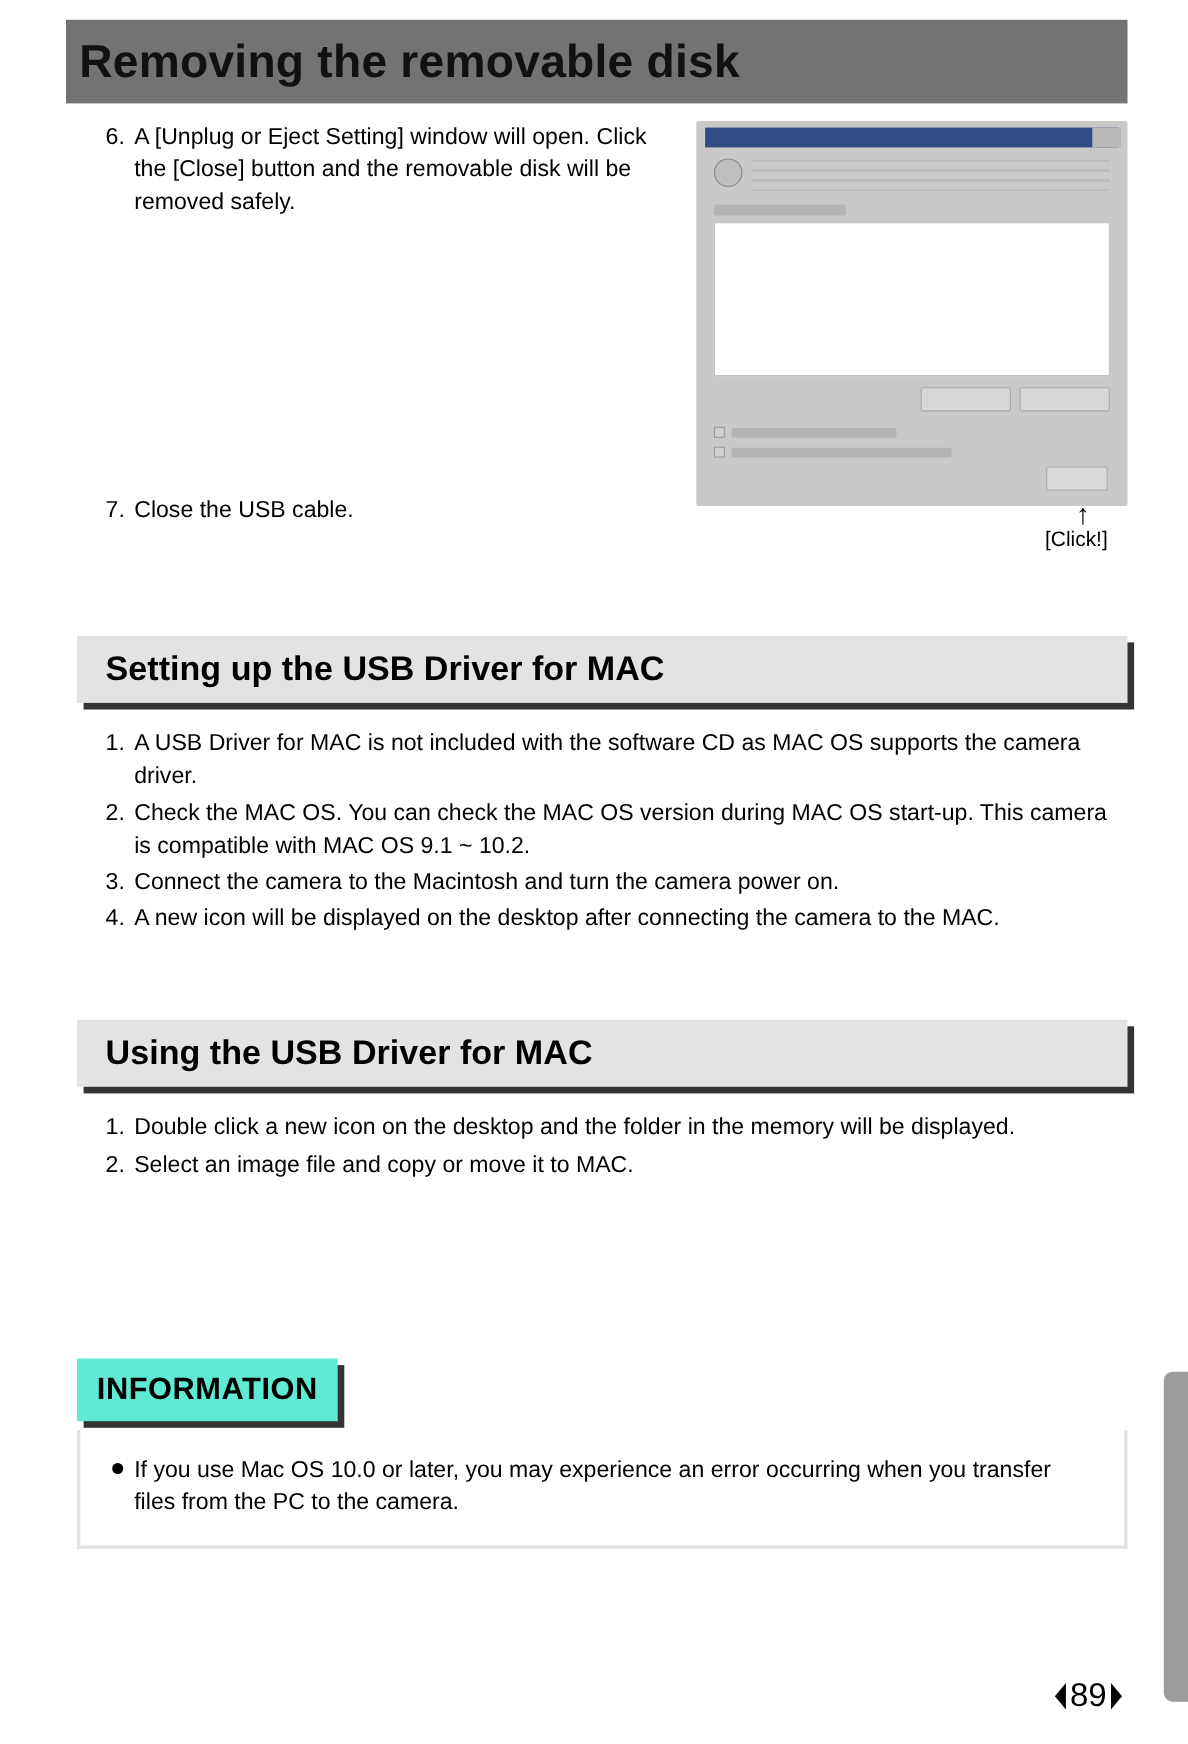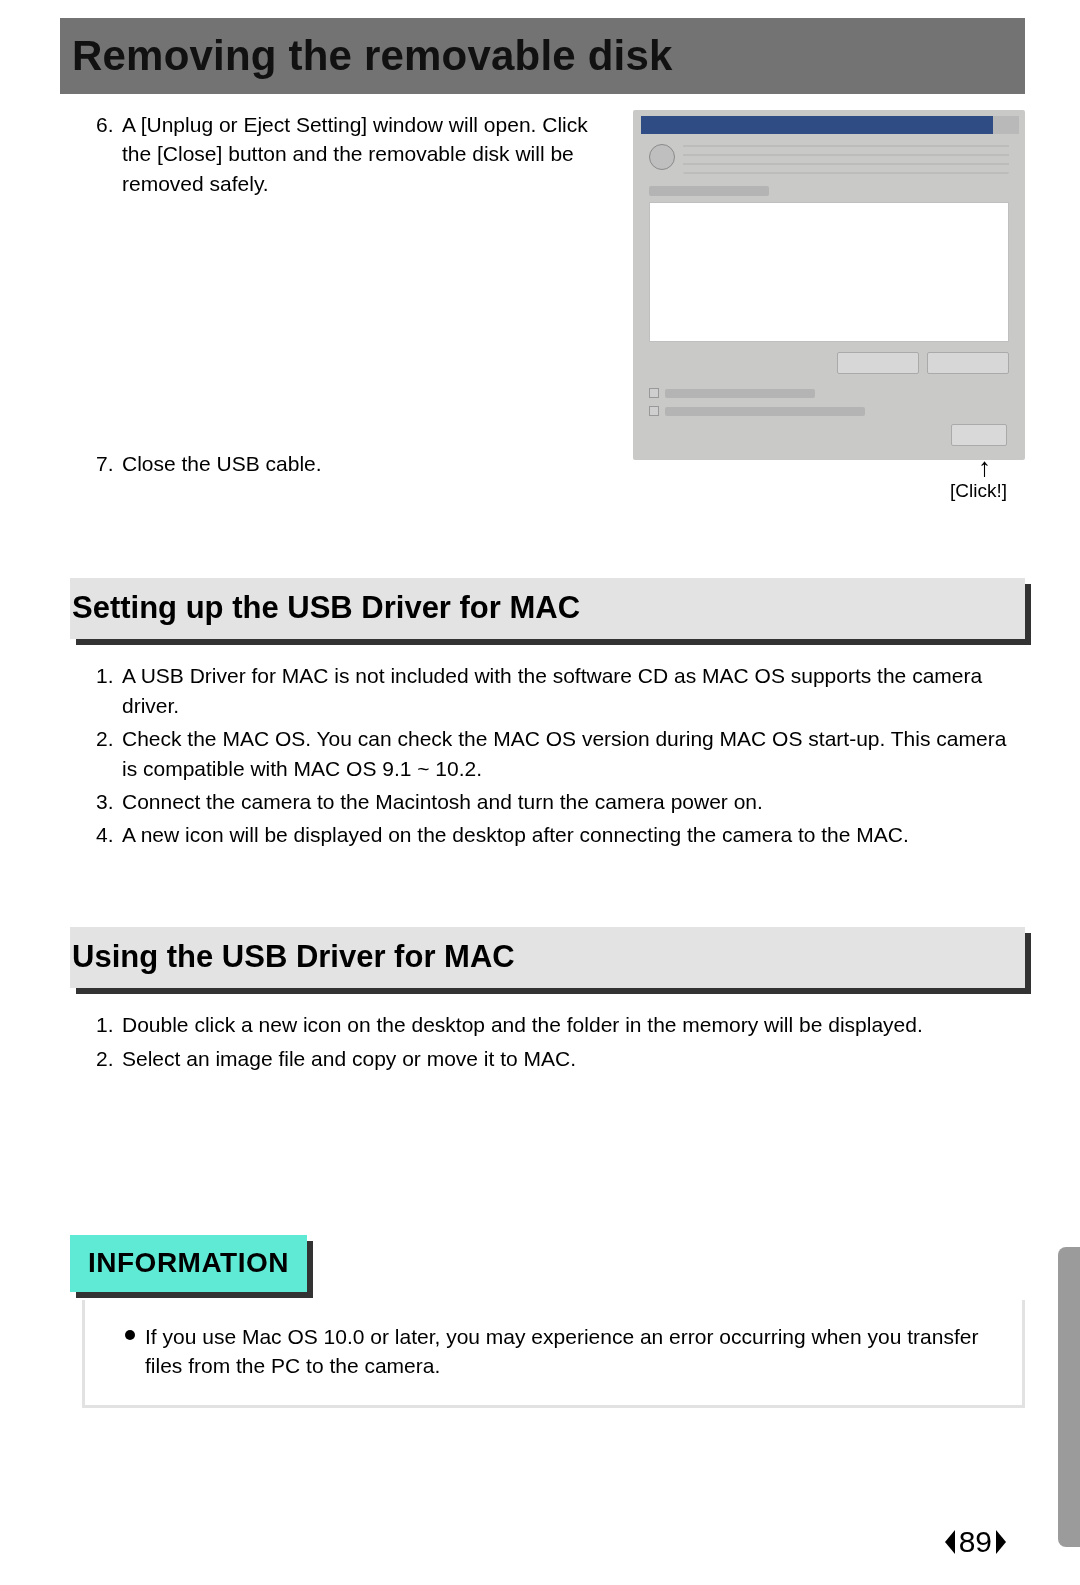--- a/index.html
+++ b/index.html
@@ -115,21 +115,21 @@
       position: relative;
       margin-bottom: 22px;
     }
     .section-hdr .shadow {
       position: absolute; left: 6px; right: -6px; top: 6px; bottom: -6px;
       background: #333; z-index: 0;
     }
     .section-hdr .bar {
       position: relative; z-index: 1;
       background: #e3e3e3;
-      padding: 8px 14px 10px 2px;
+      padding: 8px 14px 10px 26px;
     }
     .section-hdr .bar h2 {
       margin: 0; font-size: 31px; font-weight: bold;
     }
     .steps { padding-left: 26px; }
     .steps .step-item { margin-bottom: 4px; }
     .info-hdr {
       margin-top: 62px; position: relative; margin-bottom: 10px;
       display:inline-block;
     }
@@ -137,32 +137,31 @@
       position:absolute; left:6px; right:-6px; top:6px; bottom:-6px; background:#333; z-index:0;
     }
     .info-hdr .bar{
       position:relative; z-index:1; background:#5eead4; padding:8px 18px 10px 18px;
     }
     .info-hdr .bar h3{ margin:0; font-size:28px; font-weight:bold; letter-spacing:.5px;}
     .info-box {
       border: 3px solid #e2e2e2;
       border-top: none;
       margin-top: -2px;
-      padding: 22px 24px 24px 40px;
-      margin-left: 12px;
+      padding: 22px 24px 24px 29px;
     }
     .bullet { display:flex; gap:10px; }
     .dot { width:10px; height:10px; background:#000; border-radius:50%; flex:0 0 10px; margin-top:8px;}
     .bullet-text { flex:1; }
     .side-tab{
       position:absolute; right:0; bottom:38px; width:22px; height:300px;
       background:#9b9b9b; border-radius: 8px 0 0 8px;
     }
     .pagenum{
-      position:absolute; right:58px; bottom:26px; font-size:30px;
+      position:absolute; right:44px; bottom:26px; font-size:30px;
       display:flex; align-items:center; gap:2px;
     }
     .tri-l, .tri-r { width:0; height:0; border-top:12px solid transparent; border-bottom:12px solid transparent;}
     .tri-l { border-left:10px solid #000; margin-right:-2px;}
     .tri-l2{ border-left:10px solid #000; margin-right:6px; transform:translateX(-3px);}
     .tri-r { border-right:10px solid #000; margin-left:-2px;}
     .tri-r2{ border-right:10px solid #000; margin-left:6px; transform:translateX(3px);}
   </style>
 </head>
 <body>

